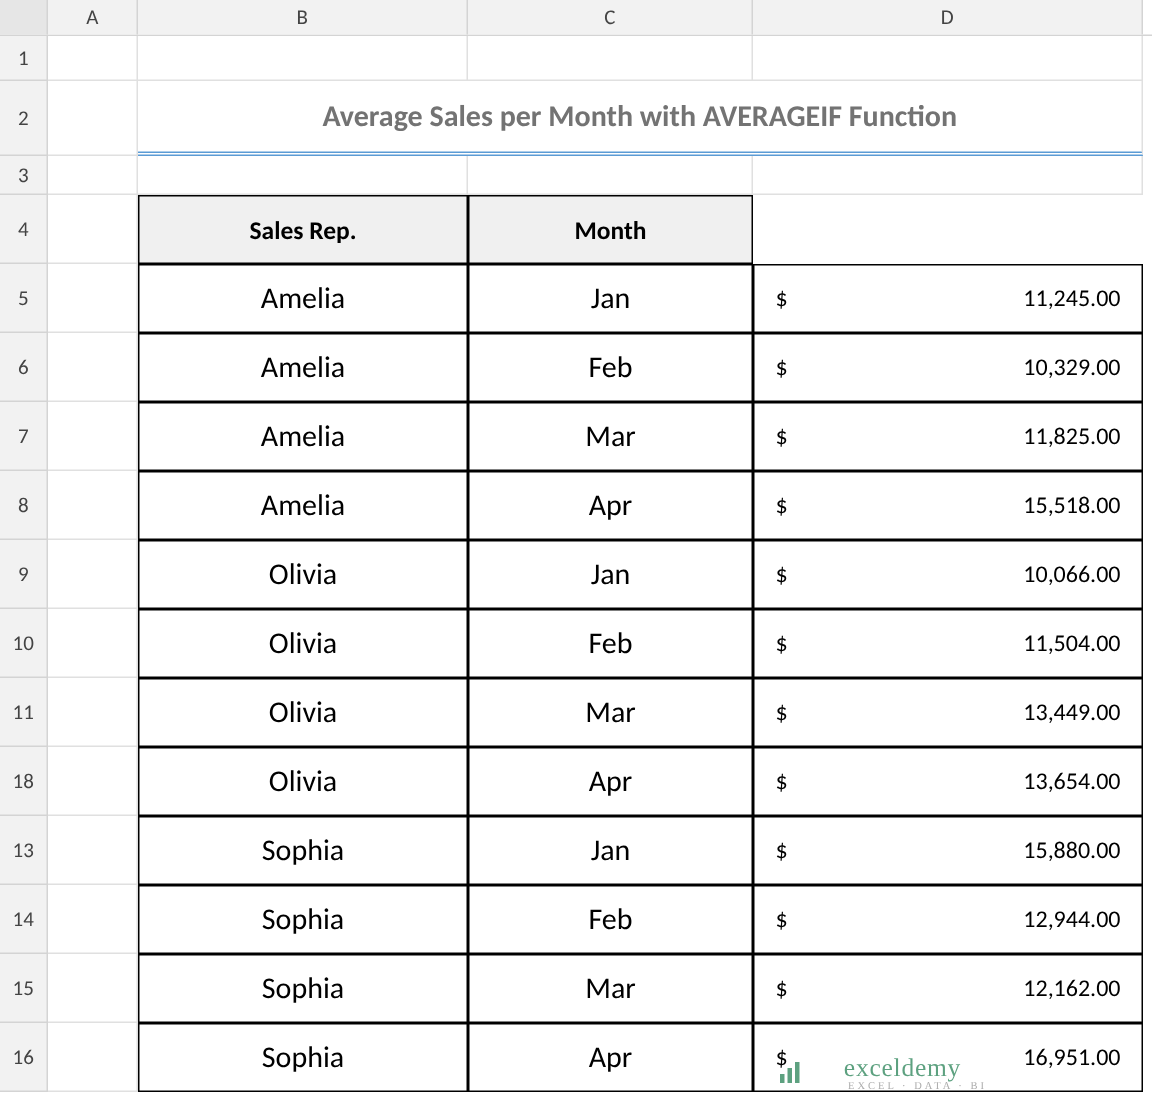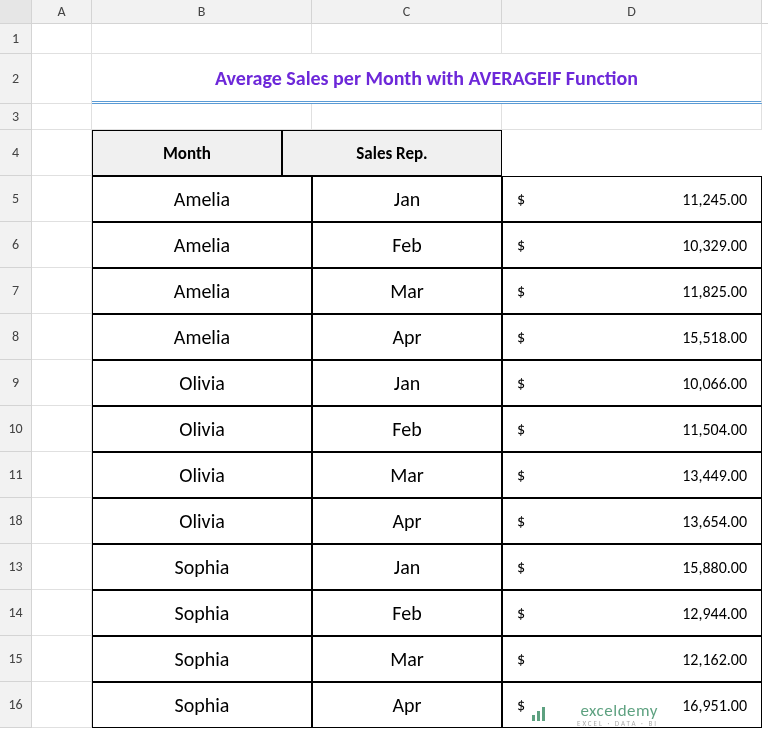--- a/index.html
+++ b/index.html
@@ -63,21 +63,21 @@
 
     .title-cell {
       width: 670px;
       border-right: 1px solid #e0e0e0;
       border-bottom: 3px double #5b9bd5;
       display: flex;
       align-items: center;
       justify-content: center;
       font-size: 20px;
       font-weight: bold;
-      color: #6d28d9;
+      color: #737373;
     }
 
     .tbl-header {
       background: #f0f0f0;
       border: 1px solid #000 !important;
       font-weight: bold;
       font-size: 17px;
       justify-content: center;
     }
     .tbl-cell {
@@ -102,21 +102,21 @@
       display: flex;
       align-items: center;
       gap: 6px;
     }
     .watermark .wm-icon {
       width: 22px; height: 22px;
       display:flex;align-items:center;justify-content:center;
     }
     .watermark .wm-text { font-size: 17px; color: #1a7a4b; font-weight: 500; letter-spacing: .5px;}
     .watermark .wm-sub { font-size: 7px; color: #888; letter-spacing: 2px; margin-top:-2px;padding-left:20px;}
-    .wm-stack{display:flex;flex-direction:column;align-items:flex-end;}
+    .wm-stack{display:flex;flex-direction:column;align-items:center;font-family:Liberation Serif, serif;}
   </style>
 </head>
 <body>
 
 <div class="col-headers">
   <div class="col-hdr-corner"></div>
   <div class="col-hdr col-A">A</div>
   <div class="col-hdr col-B">B</div>
   <div class="col-hdr col-C">C</div>
   <div class="col-hdr col-D">D</div>
@@ -140,22 +140,22 @@
   <div class="row-hdr">3</div>
   <div class="cell col-A"></div>
   <div class="cell col-B"></div>
   <div class="cell col-C"></div>
   <div class="cell col-D"></div>
 </div>
 
 <div class="grid-row r4">
   <div class="row-hdr">4</div>
   <div class="cell col-A"></div>
+  <div class="cell col-B tbl-header">Sales Rep.</div>
   <div class="cell col-C tbl-header">Month</div>
-  <div class="cell col-B tbl-header">Sales Rep.</div>
 </div>
 
 <div id="data-rows">
     <div class="grid-row rdata">
       <div class="row-hdr">5</div>
       <div class="cell col-A"></div>
       <div class="cell col-B tbl-cell">Amelia</div>
       <div class="cell col-C tbl-cell">Jan</div>
       <div class="cell col-D sales-cell">
         <span class="cur">$</span>

